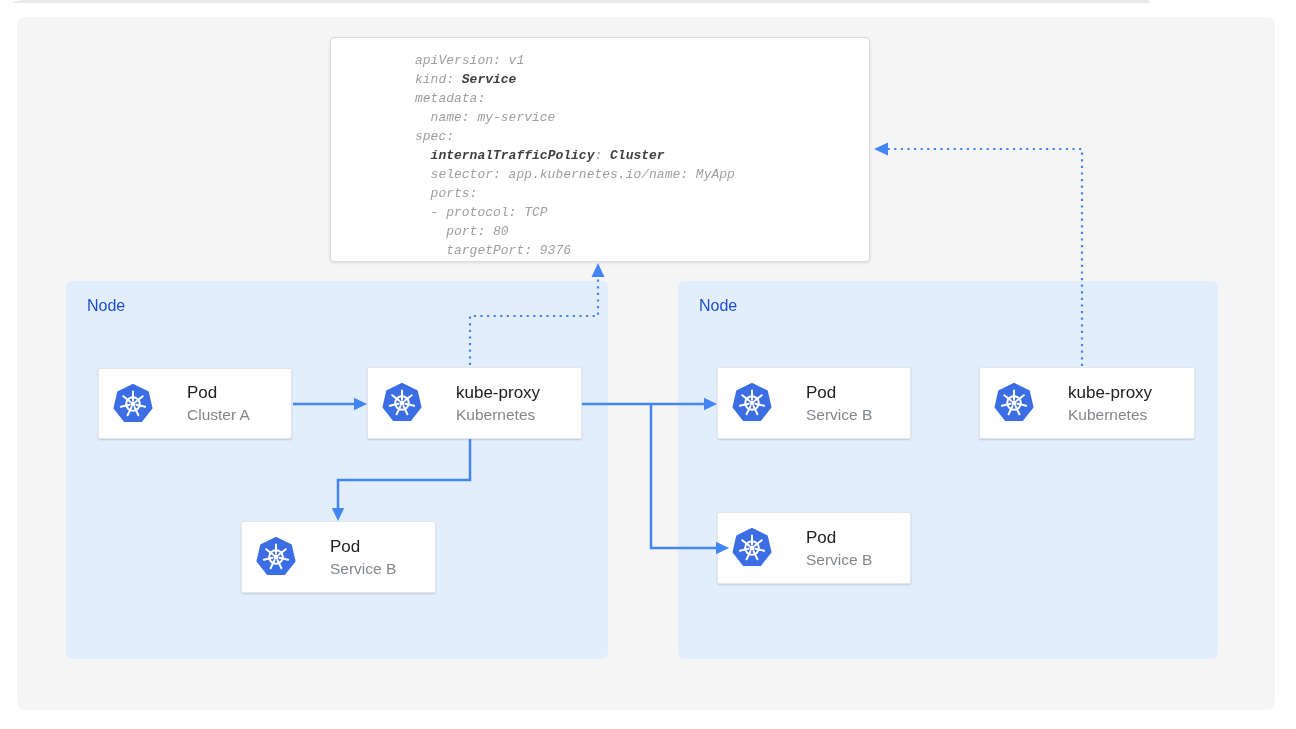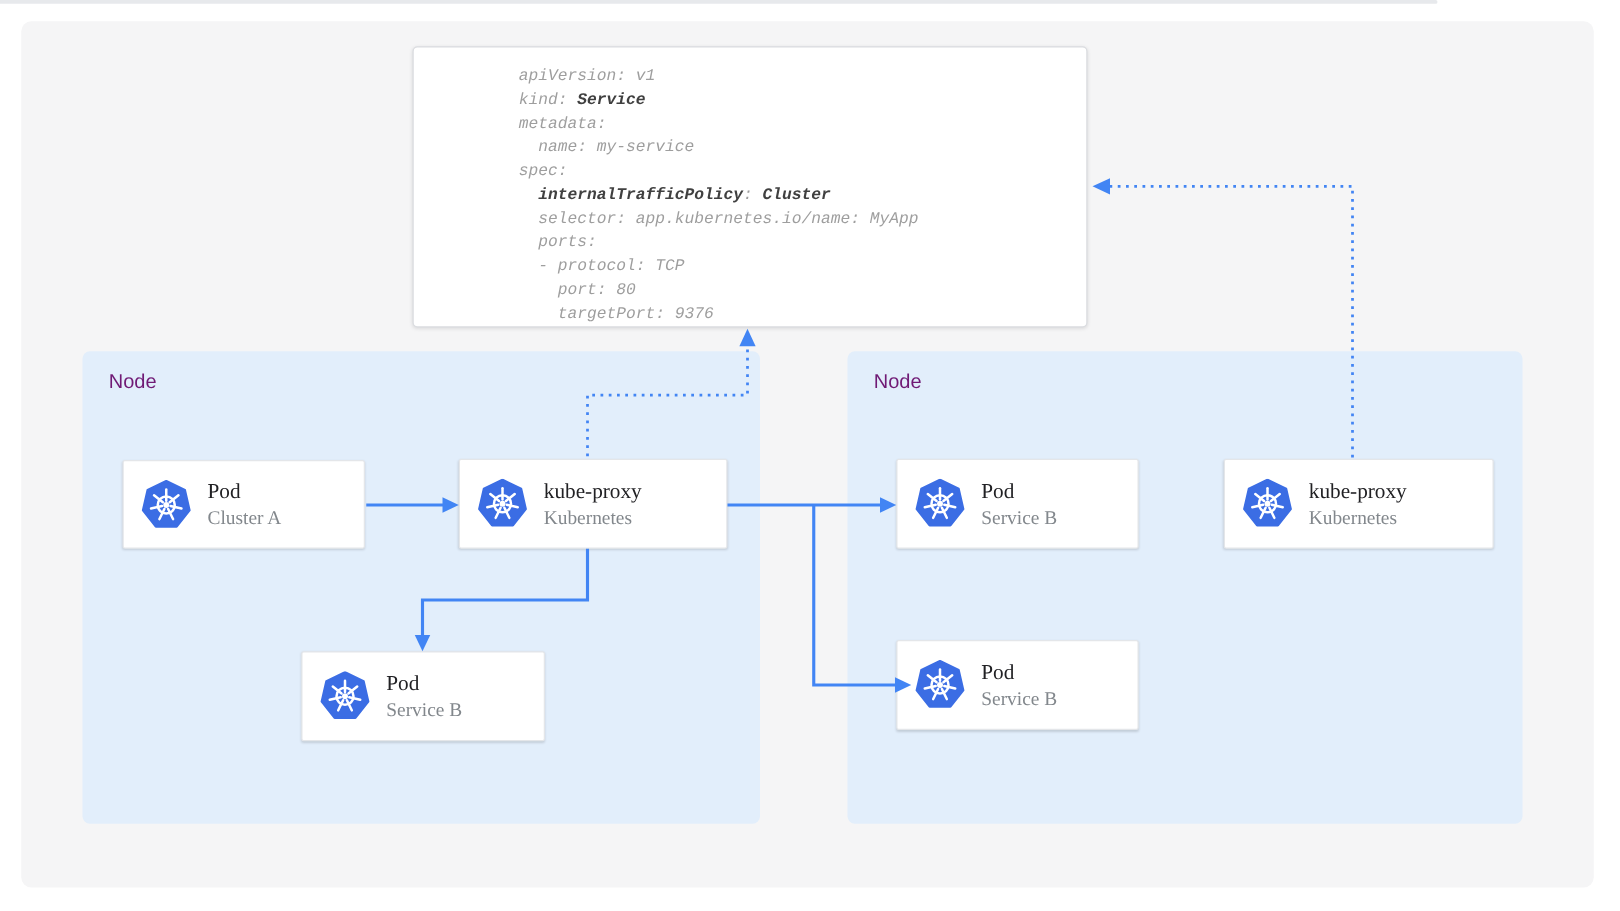--- a/index.html
+++ b/index.html
@@ -1,43 +1,43 @@
 <!DOCTYPE html>
 <html><head>
 <meta charset="utf-8">
 <style>
   html,body{margin:0;padding:0;background:#ffffff;}
   .page{position:relative;width:1296px;height:729px;background:#ffffff;overflow:hidden;
-        font-family:"Liberation Sans",sans-serif;}
+        font-family:"Liberation Sans",sans-serif;border-radius:24px;}
   .top-rule{position:absolute;left:0;top:0;width:1150px;height:3px;background:#e7e9ec;
             border-radius:0 3px 3px 0;}
   .canvas{position:absolute;left:17px;top:17px;width:1258px;height:693px;
           background:#f5f5f6;border-radius:8px;}
 
   
   .yaml-card{position:absolute;left:330px;top:37px;width:540px;height:225px;background:#ffffff;
              border:1px solid #dadce0;border-radius:4px;box-shadow:0 1px 3px rgba(0,0,0,.10);
              box-sizing:border-box;}
   .code{margin:0;padding:13px 10px 0 84px;font-family:"Liberation Mono",monospace;
         font-style:italic;font-size:13px;line-height:19px;color:#9e9e9e;}
   .code-line{white-space:pre;}
   .code-line .b{font-weight:bold;color:#404040;}
 
   
   .node{position:absolute;top:281px;width:542px;height:378px;background:#e2eefb;border-radius:6px;}
   .node-left{left:66px;}
   .node-right{left:678px;width:540px;}
-  .node-label{position:absolute;left:21px;top:16px;font-size:16px;color:#701a75;}
+  .node-label{position:absolute;left:21px;top:16px;font-size:16px;color:#1d4ed8;}
 
   
   .card{position:absolute;height:72px;background:#ffffff;border:1px solid #e4e6e9;
         border-radius:2px;box-shadow:0 1px 2px rgba(0,0,0,.14);box-sizing:border-box;
         display:flex;align-items:center;padding-left:14px;}
   .card .k8s{width:40px;height:40px;flex:0 0 40px;}
-  .card-text{margin-left:13px;font-family:Liberation Serif, serif;}
+  .card-text{margin-left:34px;}
   .card-title{font-size:17px;color:#212124;line-height:21px;}
   .card-subtitle{font-size:15.5px;color:#82878c;line-height:20px;margin-top:2px;}
 
   .card-pod-a{left:98px;top:368px;width:194px;height:71px;}
   .card-kp-left{left:367px;top:367px;width:215px;}
   .card-pod-b-left{left:241px;top:521px;width:195px;}
   .card-pod-b-r1{left:717px;top:367px;width:194px;}
   .card-pod-b-r2{left:717px;top:512px;width:194px;}
   .card-kp-right{left:979px;top:367px;width:216px;}
 

